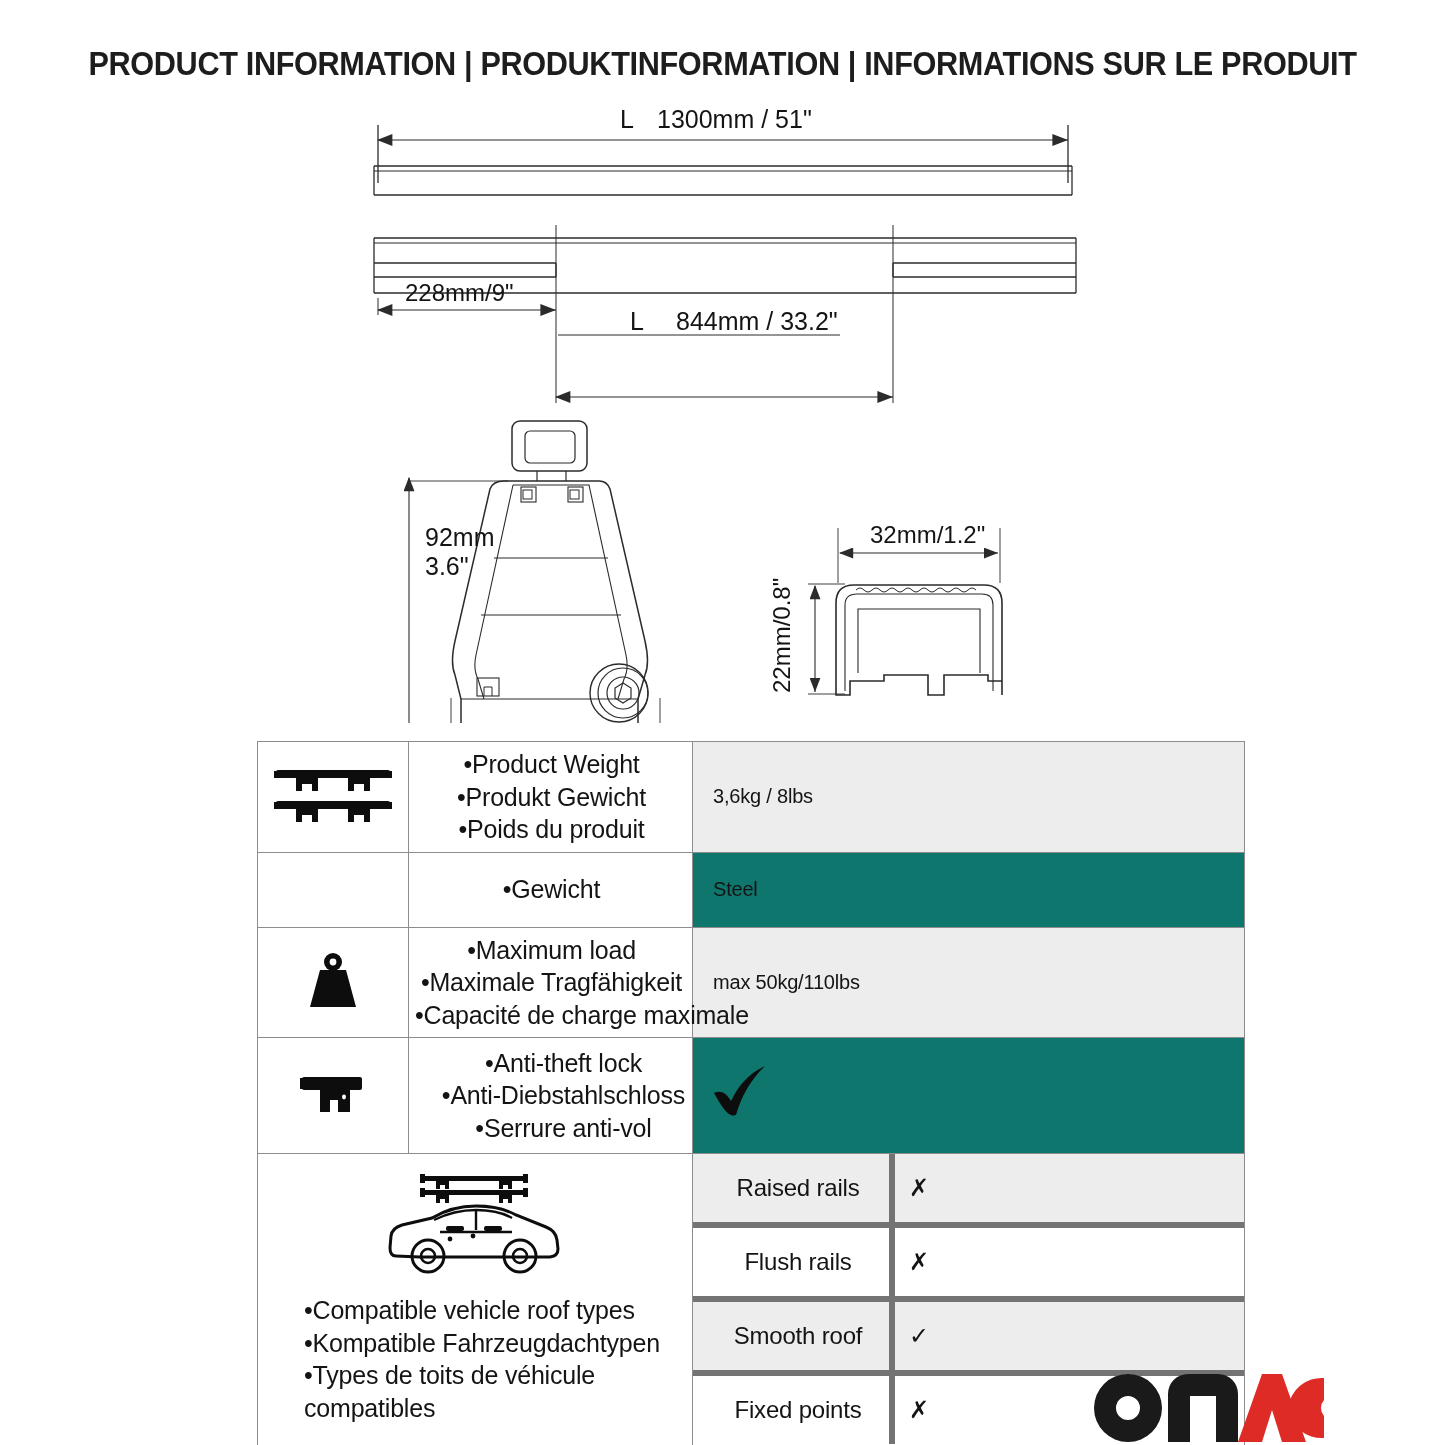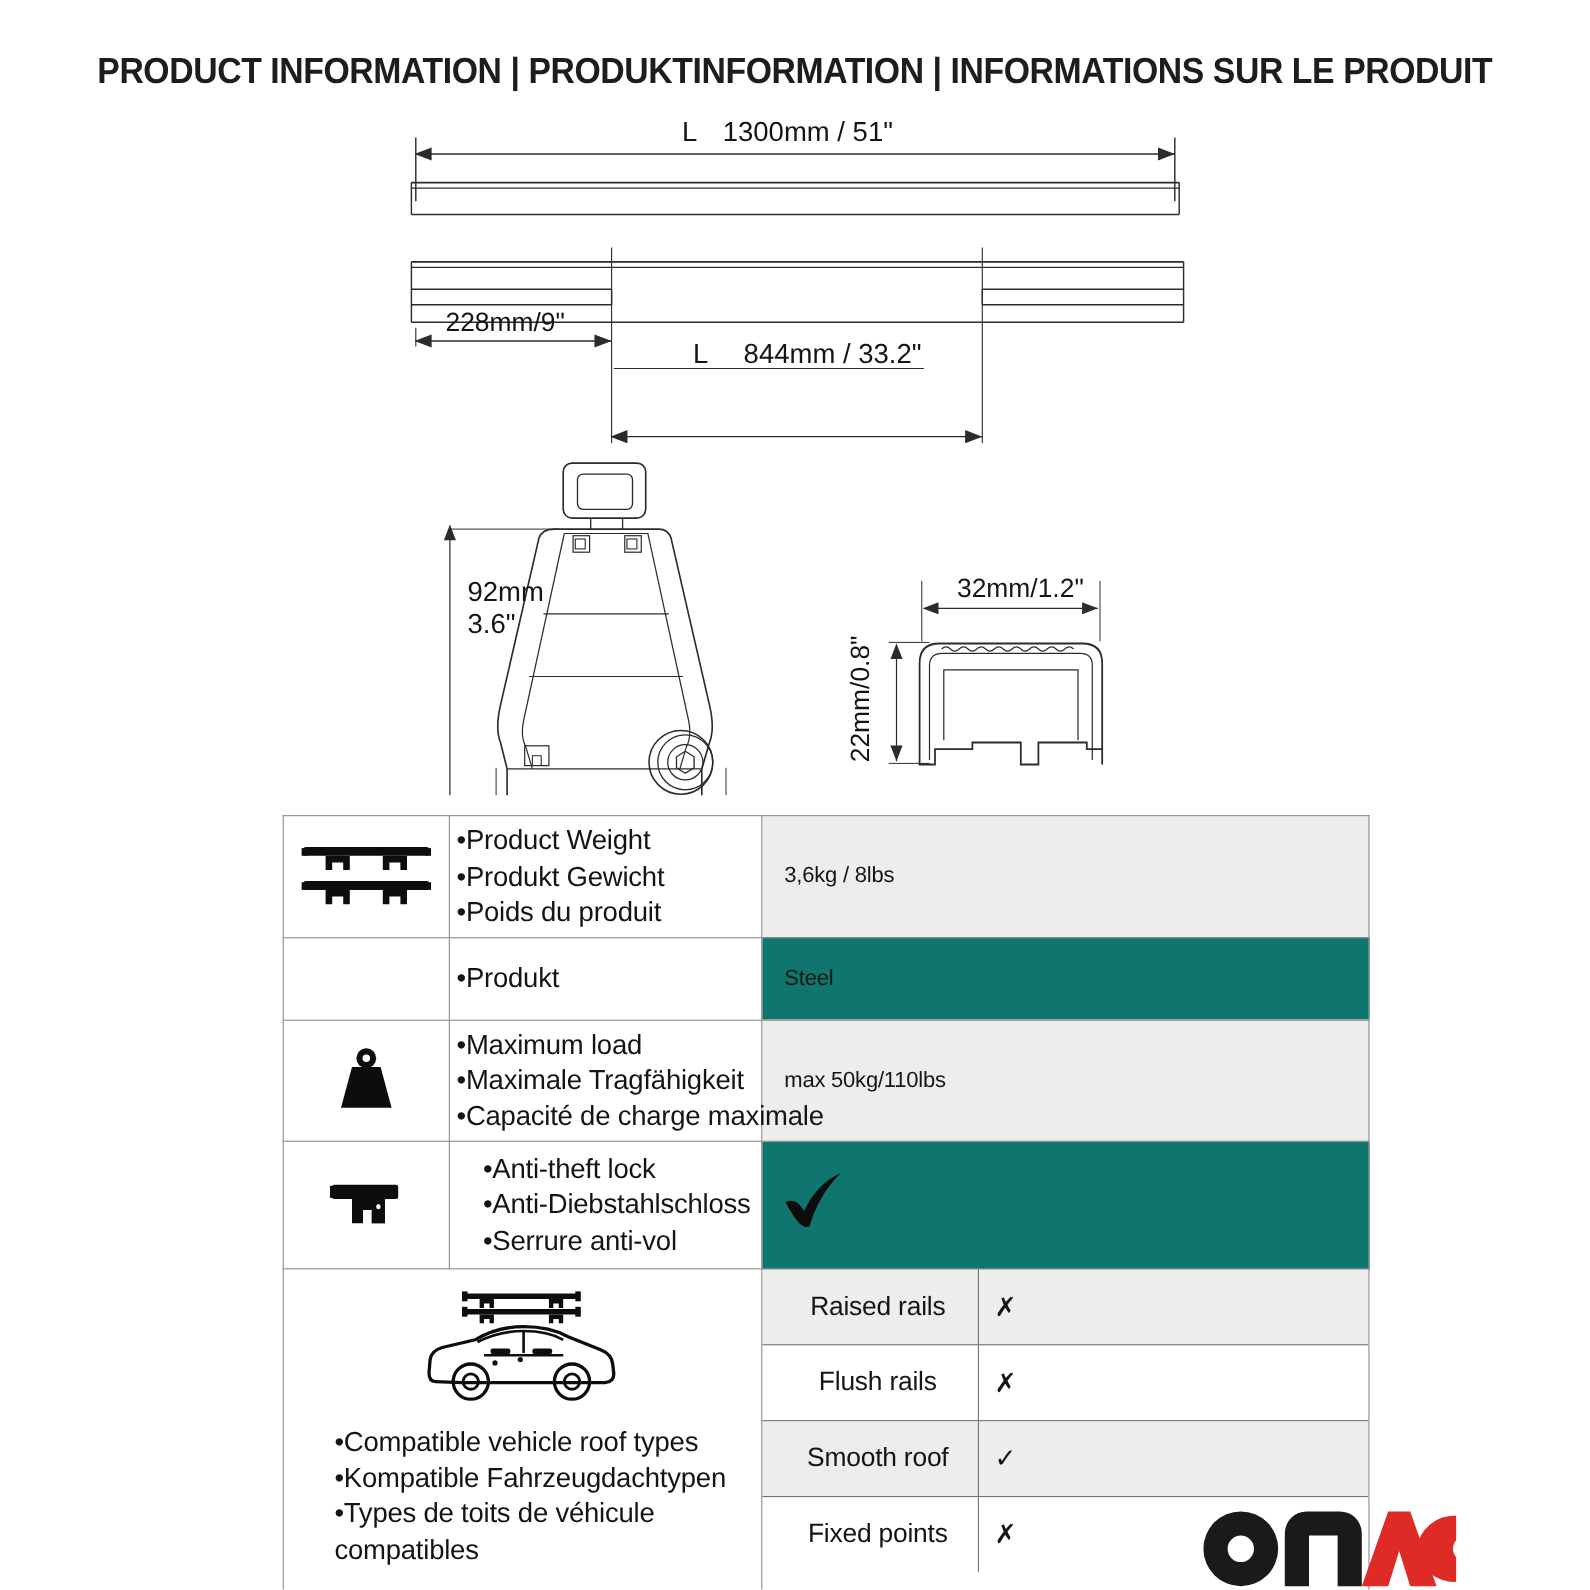--- a/index.html
+++ b/index.html
@@ -37,21 +37,21 @@
     width:988px;
     border-collapse:collapse;
     table-layout:fixed;
   }
   .spec-table td{
     border:1px solid #8d8d8d;
     vertical-align:middle;
     padding:0;
   }
   .cell-icon{width:150px;text-align:center;}
-  .cell-label{width:283px;}
+  .cell-label{width:283px;text-align:center;}
   .cell-value{background:#ededed;}
   .cell-value-white{background:#0f766e;}
 
   .lbl-list{
     font-size:25px;
     line-height:1.30;
     color:#141414;
     padding:6px 4px 6px 6px;
     letter-spacing:-0.2px;
   }
@@ -67,21 +67,21 @@
     padding-left:18px;
   }
 
   
   .roof-table{
     width:100%;
     border-collapse:collapse;
     table-layout:fixed;
   }
   .roof-table td{
-    border:1px solid #737373;
+    border:6px solid #737373;
     height:68px;
     font-size:24px;
     color:#141414;
     padding-left:14px;
     letter-spacing:-0.2px;
   }
   .roof-table td:first-child{border-left:none;}
   .roof-table td:last-child{border-right:none;}
   .roof-table tr:first-child td{border-top:none;}
   .roof-table tr:last-child td{border-bottom:none;}
@@ -265,21 +265,21 @@
         </td>
         <td class="cell-value">
           <div class="val-text">3,6kg / 8lbs</div>
         </td>
       </tr>
 
       <tr style="height:75px">
         <td class="cell-icon"></td>
         <td class="cell-label">
           <div class="lbl-list">
-            <div>•Produkt</div>
+            <div>•Gewicht</div>
           </div>
         </td>
         <td class="cell-value-white">
           <div class="val-text">Steel</div>
         </td>
       </tr>
 
       <tr style="height:105px">
         <td class="cell-icon">
           <span class="icon-wrap">

